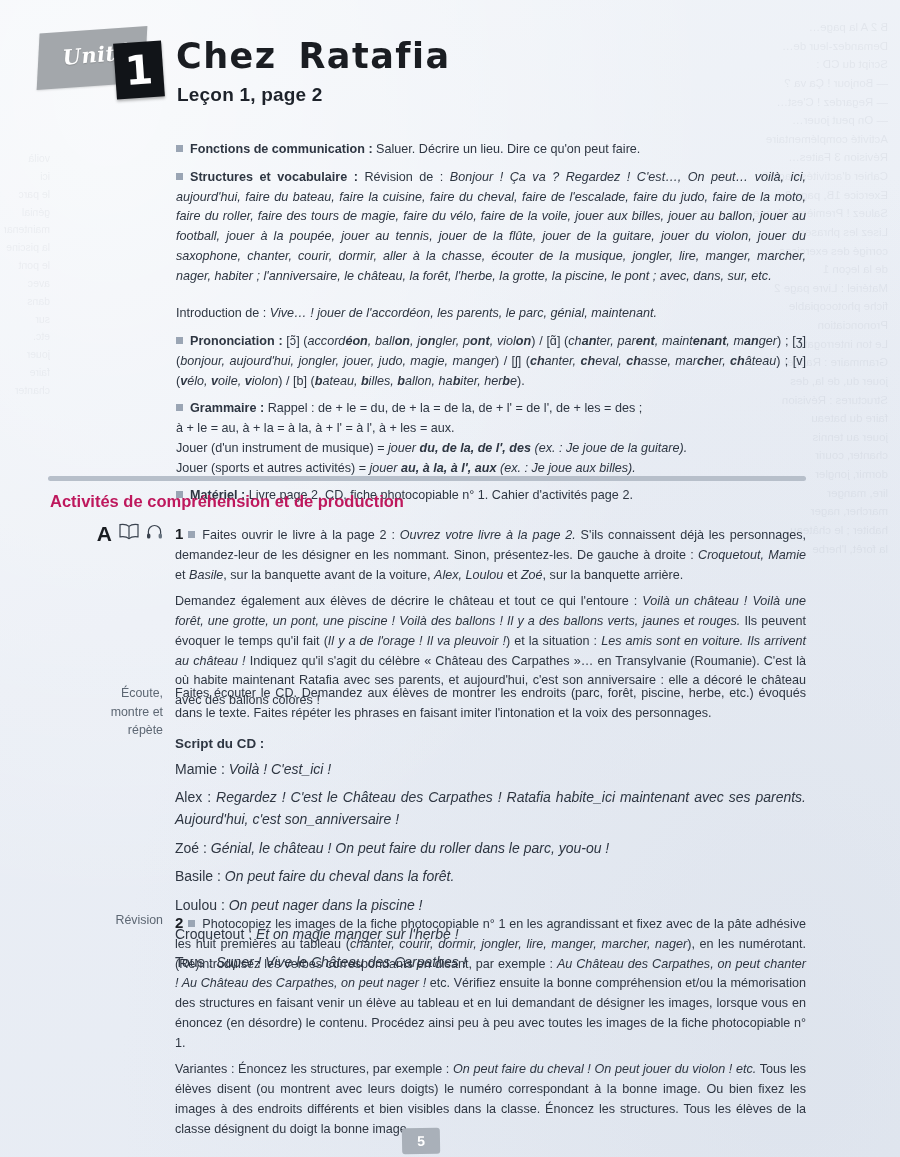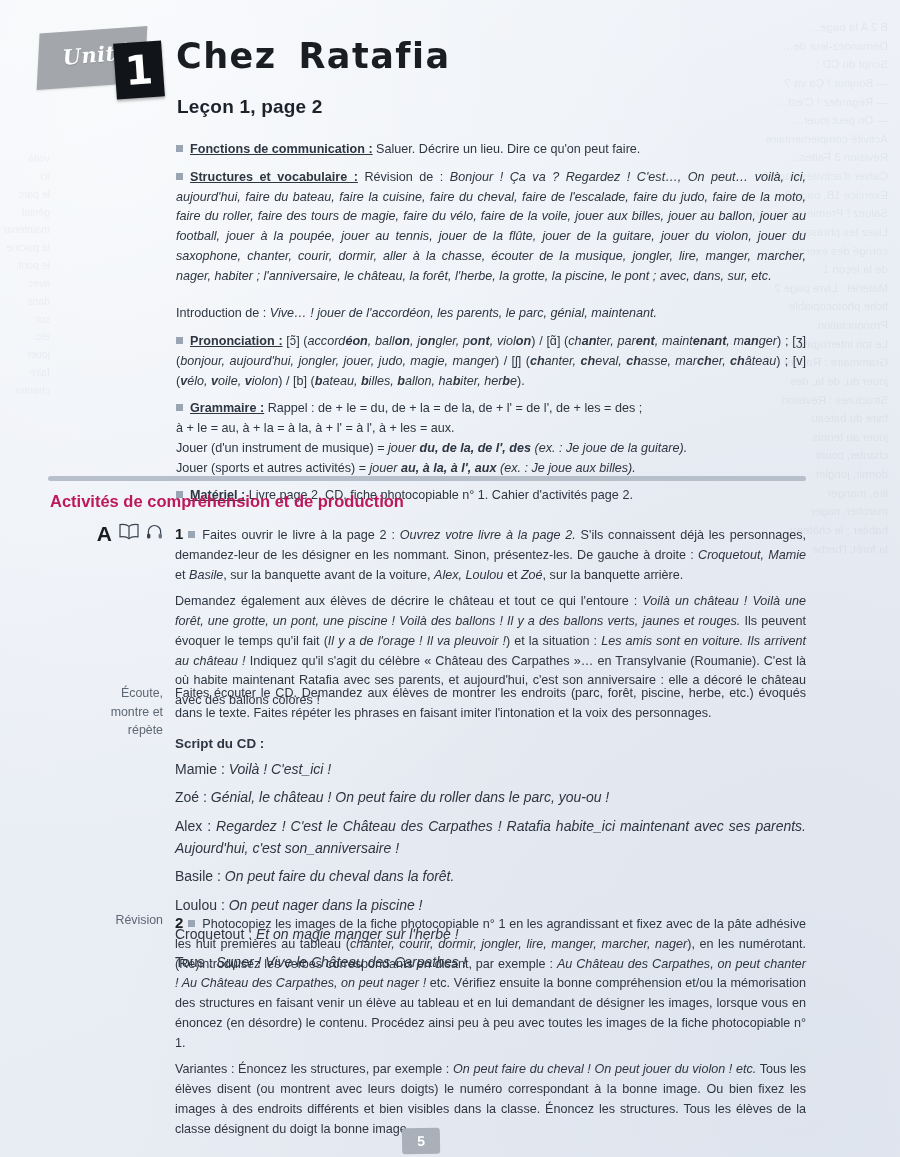--- a/index.html
+++ b/index.html
@@ -120,21 +120,21 @@
     font-family: "DejaVu Sans", sans-serif;
     font-size: 35px;
     font-weight: 700;
     letter-spacing: 1.5px;
     color: #1a1d22;
     word-spacing: 8px;
   }
   #subtitle {
     position: absolute;
     left: 177px;
-    top: 96px;
+    top: 84px;
     font-size: 19px;
     font-weight: 700;
     color: #1d222a;
     letter-spacing: 0.2px;
   }
 
   
   .sq {
     display: inline-block;
     width: 7px;
@@ -147,21 +147,21 @@
     position: absolute;
     left: 176px;
     top: 140px;
     width: 630px;
     font-size: 12.6px;
     line-height: 1.57;
     text-align: justify;
   }
   .spec-block { margin-bottom: 8px; }
   .spec-block:last-child { margin-bottom: 0; }
-  .lbl { font-weight: 700; text-decoration: underline; }
+  .lbl { font-weight: 700; }
   .it { font-style: italic; }
   .bi { font-style: italic; font-weight: 700; }
   .bd { font-weight: 700; }
   .plain-line { margin-top: 18px; }
 
   
   #divider {
     position: absolute;
     left: 48px;
     top: 476px;
@@ -342,22 +342,22 @@
   </div>
 
   <div class="activity" style="top:684px;">
     <div class="gutter" style="white-space: pre-line;">Écoute,
 montre et
 répète</div>
     <div class="body">
       <p>Faites écouter le CD. Demandez aux élèves de montrer les endroits (parc, forêt, piscine, herbe, etc.) évoqués dans le texte. Faites répéter les phrases en faisant imiter l'intonation et la voix des personnages.</p>
       <div class="script-title">Script du CD :</div>
       <p class="script-line"><span>Mamie : </span><span class="it">Voilà ! C'est_ici !</span></p>
+      <p class="script-line"><span>Alex : </span><span class="it">Regardez ! C'est le Château des Carpathes ! Ratafia habite_ici maintenant avec ses parents. Aujourd'hui, c'est son_anniversaire !</span></p>
       <p class="script-line"><span>Zoé : </span><span class="it">Génial, le château ! On peut faire du roller dans le parc, you-ou !</span></p>
-      <p class="script-line"><span>Alex : </span><span class="it">Regardez ! C'est le Château des Carpathes ! Ratafia habite_ici maintenant avec ses parents. Aujourd'hui, c'est son_anniversaire !</span></p>
       <p class="script-line"><span>Basile : </span><span class="it">On peut faire du cheval dans la forêt.</span></p>
       <p class="script-line"><span>Loulou : </span><span class="it">On peut nager dans la piscine !</span></p>
       <p class="script-line"><span>Croquetout : </span><span class="it">Et on magie manger sur l'herbe !</span></p>
       <p class="script-line"><span>Tous : </span><span class="it">Super ! Vive le Château des Carpathes !</span></p>
     </div>
   </div>
 
   <div class="activity" style="top:911px;">
     <div class="gutter">Révision</div>
     <div class="body">

